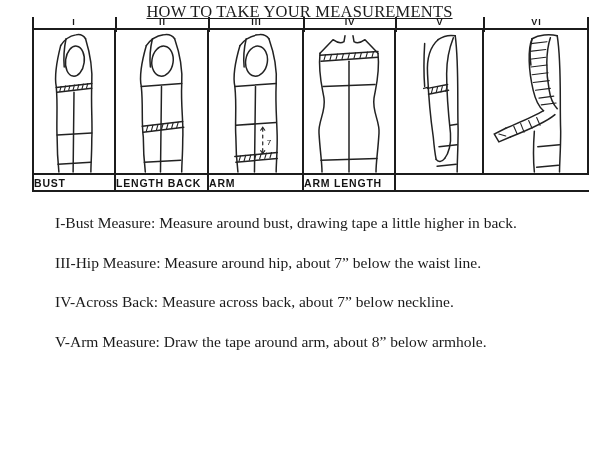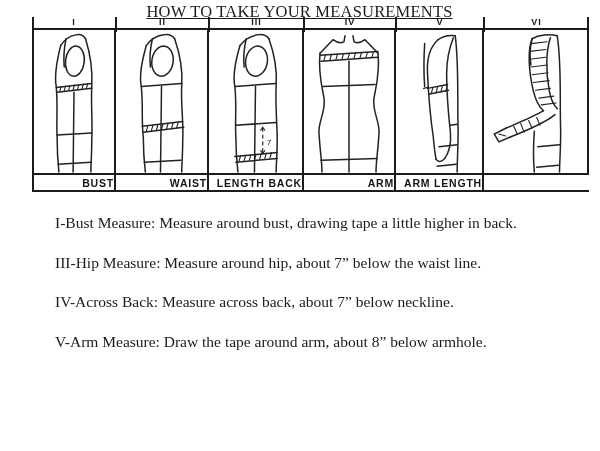--- a/index.html
+++ b/index.html
@@ -25,21 +25,21 @@
   .figure-row {
     height:147px; border-top:2px solid #1c1c1c; border-bottom:2px solid #1c1c1c;
   }
   .figure-cell { border-right:2px solid #1c1c1c; overflow:hidden; }
   .figure-cell:first-child { border-left:2px solid #1c1c1c; }
   .figure-cell svg { display:block; width:100%; height:143px; }
   .label-row { height:17px; border-bottom:2.5px solid #1c1c1c; }
   .label-cell {
     border-right:2px solid #1c1c1c;
     font-family:"Liberation Sans", sans-serif; font-weight:bold; font-size:10.5px;
-    letter-spacing:0.8px; text-align:right; line-height:16px; color:#141414;
+    letter-spacing:0.8px; text-align:left; line-height:16px; color:#141414;
   }
   .label-cell:first-child { border-left:2px solid #1c1c1c; }
   .instructions { position:absolute; left:7px; top:214px; width:588px;margin-left:48px; }
   .instructions p {
     margin:0 0 22px 0; font-size:15.5px; line-height:17.5px; color:#1b1b1b;
     font-family:"Liberation Serif", serif; white-space:nowrap;
   }
   path, ellipse, line { vector-effect:non-scaling-stroke; }
 </style>
 </head>
@@ -179,21 +179,20 @@
             <path d="M46,90 L49,98 M39,93 L42,101 M32,96 L35,105 M26,99 L29,107" stroke-width="1.1"></path>
             <path d="M47,120 L66,118"></path>
             <path d="M46,141 L65,139"></path>
           </g>
         </svg>
       </div>
     </div>
 
     <div class="label-row cols">
       <div class="label-cell">BUST</div>
-      <div class="label-cell">WAIST</div>
       <div class="label-cell">LENGTH BACK</div>
       <div class="label-cell">ARM</div>
       <div class="label-cell">ARM LENGTH</div>
     </div>
   </div>
 
   <div class="instructions">
     <p>I-Bust Measure: Measure around bust, drawing tape a little higher in back.</p>
     <p>III-Hip Measure: Measure around hip, about 7” below the waist line.</p>
     <p>IV-Across Back: Measure across back, about 7” below neckline.</p>

